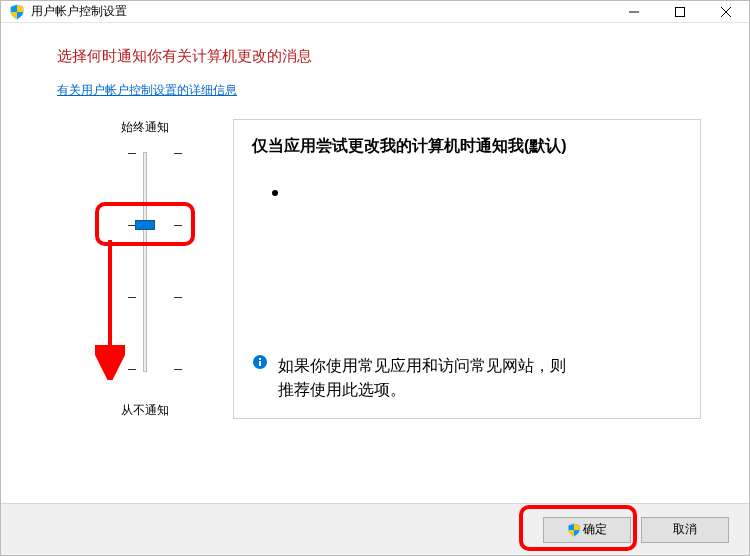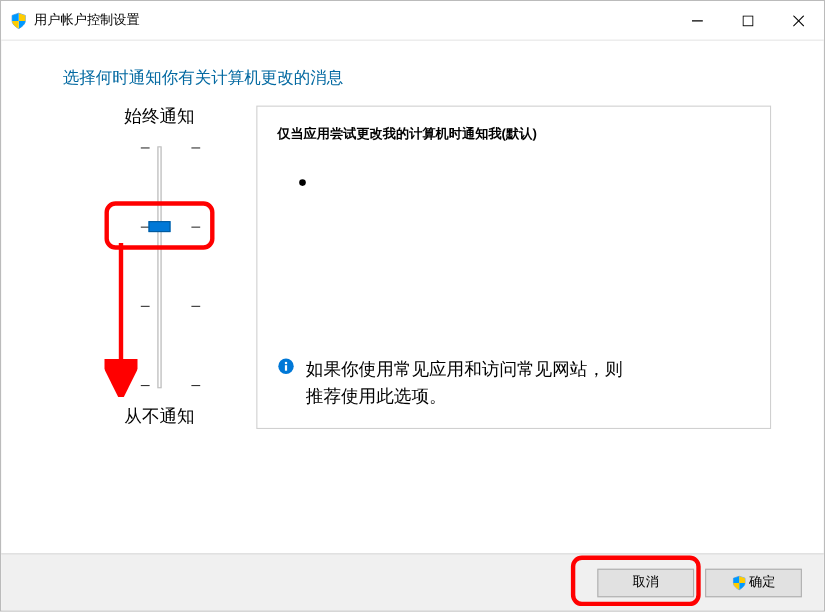--- a/index.html
+++ b/index.html
@@ -7,52 +7,52 @@
     font-family: "Microsoft YaHei", "Segoe UI", sans-serif;
     font-size: 12px;
     background: #fff;
     width: 750px;
     height: 556px;
     overflow: hidden;
     position: relative;
     border: 1px solid #bbb;
   }
   .titlebar {
-    height: 36px;
+    height: 22px;
     display: flex;
     align-items: center;
     padding: 0 0 0 8px;
     background: #fff;
     border-bottom: 1px solid #e5e5e5;
   }
   .titlebar .title-icon { width: 16px; height: 16px; margin-right: 6px; }
   .titlebar .title { font-size: 12px; color: #000; }
   .winbtns { margin-left: auto; display: flex; }
   .winbtn { width: 46px; height: 30px; display:flex; align-items:center; justify-content:center; }
   .winbtn svg { width: 10px; height: 10px; }
   .content { padding: 24px 48px 0 56px; }
-  .heading { color: #0369a1; font-size: 15px; margin-bottom: 16px; }
+  .heading { color: #b91c1c; font-size: 15px; margin-bottom: 16px; }
   .subtext { font-size: 12px; color: #000; line-height: 1.5; }
   .link { color: #0066cc; text-decoration: underline; cursor: pointer; display: inline-block; margin-bottom: 20px;}
   .body-area { display: flex; padding-left: 28px; }
   .slider-col { width: 120px; display: flex; flex-direction: column; align-items: center; position: relative; }
-  .slider-label-top, .slider-label-bottom { font-size: 16px; color: #000; text-align: center; }
+  .slider-label-top, .slider-label-bottom { font-size: 12px; color: #000; text-align: center; }
   .slider-label-top { margin-bottom: 16px; }
-  .slider-label-bottom { margin-top: 16px; }
+  .slider-label-bottom { margin-top: 30px; }
   .slider-track-wrap { position: relative; height: 220px; width: 60px; display:flex; justify-content:center; }
   .slider-track { width: 4px; height: 220px; background: linear-gradient(to right,#ddd,#fff,#ddd); border:1px solid #bbb; position: relative; }
   .tick { position: absolute; width: 22px; height: 2px; }
   .tick::before, .tick::after { content:""; position:absolute; top:0; width:8px; height:1px; background:#333; }
   .tick::before { left:-16px; }
   .tick::after { right:-16px; }
   .slider-thumb { position:absolute; width:20px; height:10px; background:#0078d7; border:1px solid #005a9e; left:50%; transform:translateX(-50%); }
   .highlight-thumb { position:absolute; border:4px solid #ff0000; border-radius:10px; width:100px; height:44px; left:50%; transform:translateX(-50%); pointer-events:none; }
   .arrow-svg { position:absolute; }
   .desc-col { flex:1; border:1px solid #d0d0d0; padding: 16px 18px; margin-left: 28px; position: relative; min-height: 260px; display:flex; flex-direction:column; }
-  .desc-title { font-weight: bold; font-size: 12px; margin-bottom: 28px; }
+  .desc-title { font-weight: bold; font-size: 16px; margin-bottom: 28px; }
   .desc-bullet { display:flex; align-items:flex-start; padding-left: 20px; font-size:12px; }
   .desc-bullet .dot { width:6px; height:6px; background:#000; border-radius:50%; margin-right:12px; margin-top:5px; flex-shrink:0; }
   .desc-footer { display:flex; align-items:flex-start; margin-top:auto; font-size:16px; }
   .info-icon { width:16px; height:16px; margin-right:10px; flex-shrink:0; }
   .shield-svg { display:block; }
   .footer-bar { position:absolute; bottom:0; left:0; right:0; height:52px; background:#f0f0f0; border-top:1px solid #d9d9d9; display:flex; align-items:center; justify-content:flex-end; padding-right:20px; gap:10px; }
   .btn { min-width:88px; height:26px; background:#e1e1e1; border:1px solid #adadad; font-size:12px; display:flex; align-items:center; justify-content:center; cursor:pointer; padding: 0 10px; }
   .btn .shield-sm { width:14px; height:14px; margin-right:2px; }
   .highlight-ok { position:absolute; border:4px solid #ff0000; border-radius:10px; pointer-events:none; }
 </style>
@@ -85,20 +85,21 @@
         <svg viewBox="0 0 10 10">
           <line x1="0" y1="0" x2="10" y2="10" stroke="#000" stroke-width="1"></line>
           <line x1="10" y1="0" x2="0" y2="10" stroke="#000" stroke-width="1"></line>
         </svg>
       </div>
   </div>
 </div>
 
 <div class="content">
   <div class="heading">选择何时通知你有关计算机更改的消息</div>
+  <a class="link">有关用户帐户控制设置的详细信息</a>
 
   <div class="body-area">
     <div class="slider-col">
       <div class="slider-label-top">始终通知</div>
       <div class="slider-track-wrap">
         <div class="slider-track">
           <span class="tick" style="top:0"></span>
           <span class="tick" style="top:72px"></span>
           <span class="tick" style="top:144px"></span>
           <span class="tick" style="top:216px"></span>
@@ -131,28 +132,28 @@
             </svg>
         </span>
         <span style="max-width:300px; line-height:1.5;">如果你使用常见应用和访问常见网站，则推荐使用此选项。</span>
       </div>
     </div>
   </div>
 </div>
 
 <div class="footer-bar">
   <div class="btn">
-    <span>取消</span>
-  </div>
-  <div class="btn">
     <span class="shield-sm">
       <svg class="shield-svg" viewBox="0 0 16 16">
           <path d="M8 1 L14 3 V8 C14 12 8 15 8 15 C8 15 2 12 2 8 V3 Z" fill="#fff" stroke="#0066cc" stroke-width="0.5"></path>
           <path d="M8 1 L14 3 V8 L8 8 Z" fill="#ffcc00"></path>
           <path d="M8 1 L2 3 V8 L8 8 Z" fill="#0099ff"></path>
           <path d="M8 8 L14 8 C14 12 8 15 8 15 Z" fill="#0099ff"></path>
           <path d="M8 8 L2 8 C2 12 8 15 8 15 Z" fill="#ffcc00"></path>
         </svg>
     </span>
     <span>确定</span>
   </div>
+  <div class="btn">
+    <span>取消</span>
+  </div>
   <div class="highlight-ok" style="right:112px; bottom:4px; width:118px; height:46px;"></div>
 </div>
 
 </body></html>

